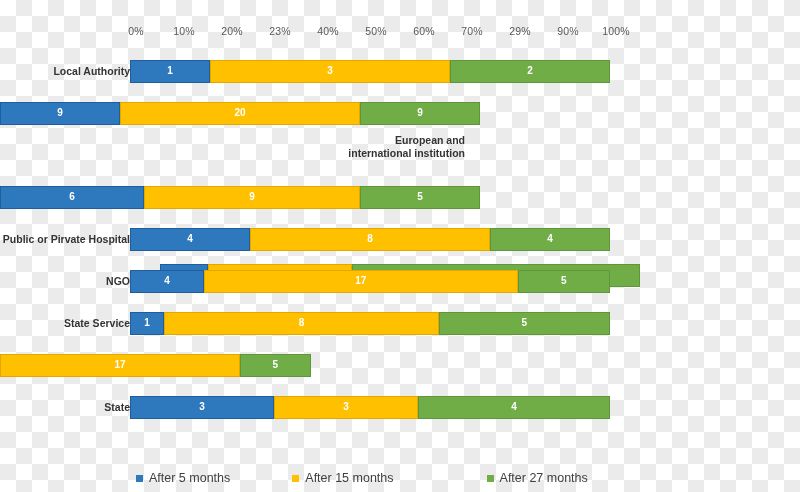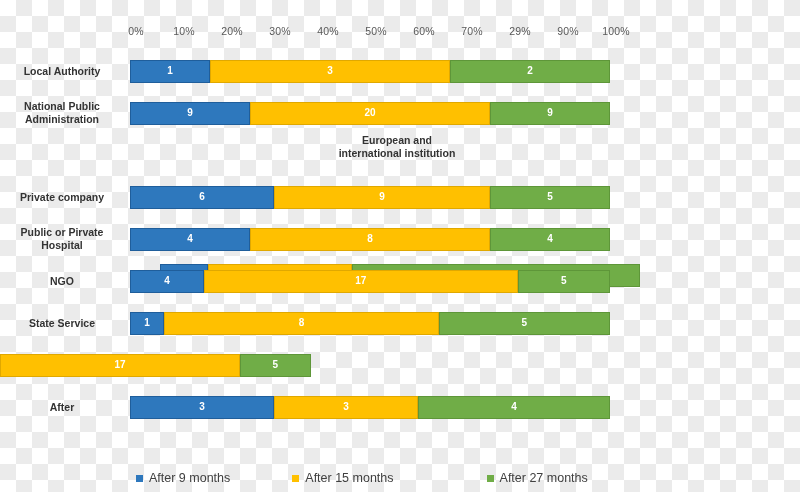--- a/index.html
+++ b/index.html
@@ -57,22 +57,21 @@
     position: absolute;
     left: 0;
     width: 800px;
     height: 42px;
     display: flex;
     align-items: center;
   }
   .cat-label {
     width: 130px;
     flex: 0 0 130px;
-    text-align: center;
-    padding-right: 6px;
+    text-align: right;
     box-sizing: border-box;
     font-size: 10.5px;
     font-weight: bold;
     color: #333333;
     line-height: 13px;
   }
   .bar-track {
     position: relative;
     width: 480px;
     flex: 0 0 480px;
@@ -133,21 +132,21 @@
 </style>
 </head>
 <body>
 
 <div id="chart-root">
 
   <div id="x-axis">
       <div class="tick-label" style="left: 0px;">0%</div>
       <div class="tick-label" style="left: 48px;">10%</div>
       <div class="tick-label" style="left: 96px;">20%</div>
-      <div class="tick-label" style="left: 144px;">30%</div>
+      <div class="tick-label" style="left: 144px;">23%</div>
       <div class="tick-label" style="left: 192px;">40%</div>
       <div class="tick-label" style="left: 240px;">50%</div>
       <div class="tick-label" style="left: 288px;">60%</div>
       <div class="tick-label" style="left: 336px; text-align: right;">70%</div>
       <div class="tick-label" style="left: 384px;">29%</div>
       <div class="tick-label" style="left: 432px;">90%</div>
       <div class="tick-label" style="left: 480px;">100%</div>
     </div>
 
   <div id="plot">
@@ -159,21 +158,20 @@
           </div>
           <div class="seg s1" style="width: 50%;">
             <span class="seg-label">3</span>
           </div>
           <div class="seg s2" style="width: 33.3333%;">
             <span class="seg-label">2</span>
           </div>
         </div>
       </div>
       <div class="chart-row" style="top: 42px;">
-        <div class="cat-label">National Public Administration</div>
         <div class="bar-track">
           <div class="seg s0" style="width: 25%;">
             <span class="seg-label">9</span>
           </div>
           <div class="seg s1" style="width: 50%;">
             <span class="seg-label">20</span>
           </div>
           <div class="seg s2" style="width: 25%;">
             <span class="seg-label">9</span>
           </div>
@@ -187,21 +185,20 @@
           </div>
           <div class="seg s1" style="width: 30%;">
             <span class="seg-label">3</span>
           </div>
           <div class="seg s2" style="width: 60%;">
             <span class="seg-label">6</span>
           </div>
         </div>
       </div>
       <div class="chart-row" style="top: 126px;">
-        <div class="cat-label">Private company</div>
         <div class="bar-track">
           <div class="seg s0" style="width: 30%;">
             <span class="seg-label">6</span>
           </div>
           <div class="seg s1" style="width: 45%;">
             <span class="seg-label">9</span>
           </div>
           <div class="seg s2" style="width: 25%;">
             <span class="seg-label">5</span>
           </div>
@@ -253,39 +250,39 @@
         <div class="bar-track">
           <div class="seg s1" style="width: 50%;">
             <span class="seg-label">17</span>
           </div>
           <div class="seg s2" style="width: 14.7059%;">
             <span class="seg-label">5</span>
           </div>
         </div>
       </div>
       <div class="chart-row" style="top: 336px;">
-        <div class="cat-label">After</div>
+        <div class="cat-label">State</div>
         <div class="bar-track">
           <div class="seg s0" style="width: 30%;">
             <span class="seg-label">3</span>
           </div>
           <div class="seg s1" style="width: 30%;">
             <span class="seg-label">3</span>
           </div>
           <div class="seg s2" style="width: 40%;">
             <span class="seg-label">4</span>
           </div>
         </div>
       </div>
     </div>
 
   <div id="legend">
       <div class="legend-item">
         <span class="legend-swatch s0"></span>
-        <span class="legend-text">After 9 months</span>
+        <span class="legend-text">After 5 months</span>
       </div>
       <div class="legend-item">
         <span class="legend-swatch s1"></span>
         <span class="legend-text">After 15 months</span>
       </div>
       <div class="legend-item">
         <span class="legend-swatch s2"></span>
         <span class="legend-text">After 27 months</span>
       </div>
     </div>

